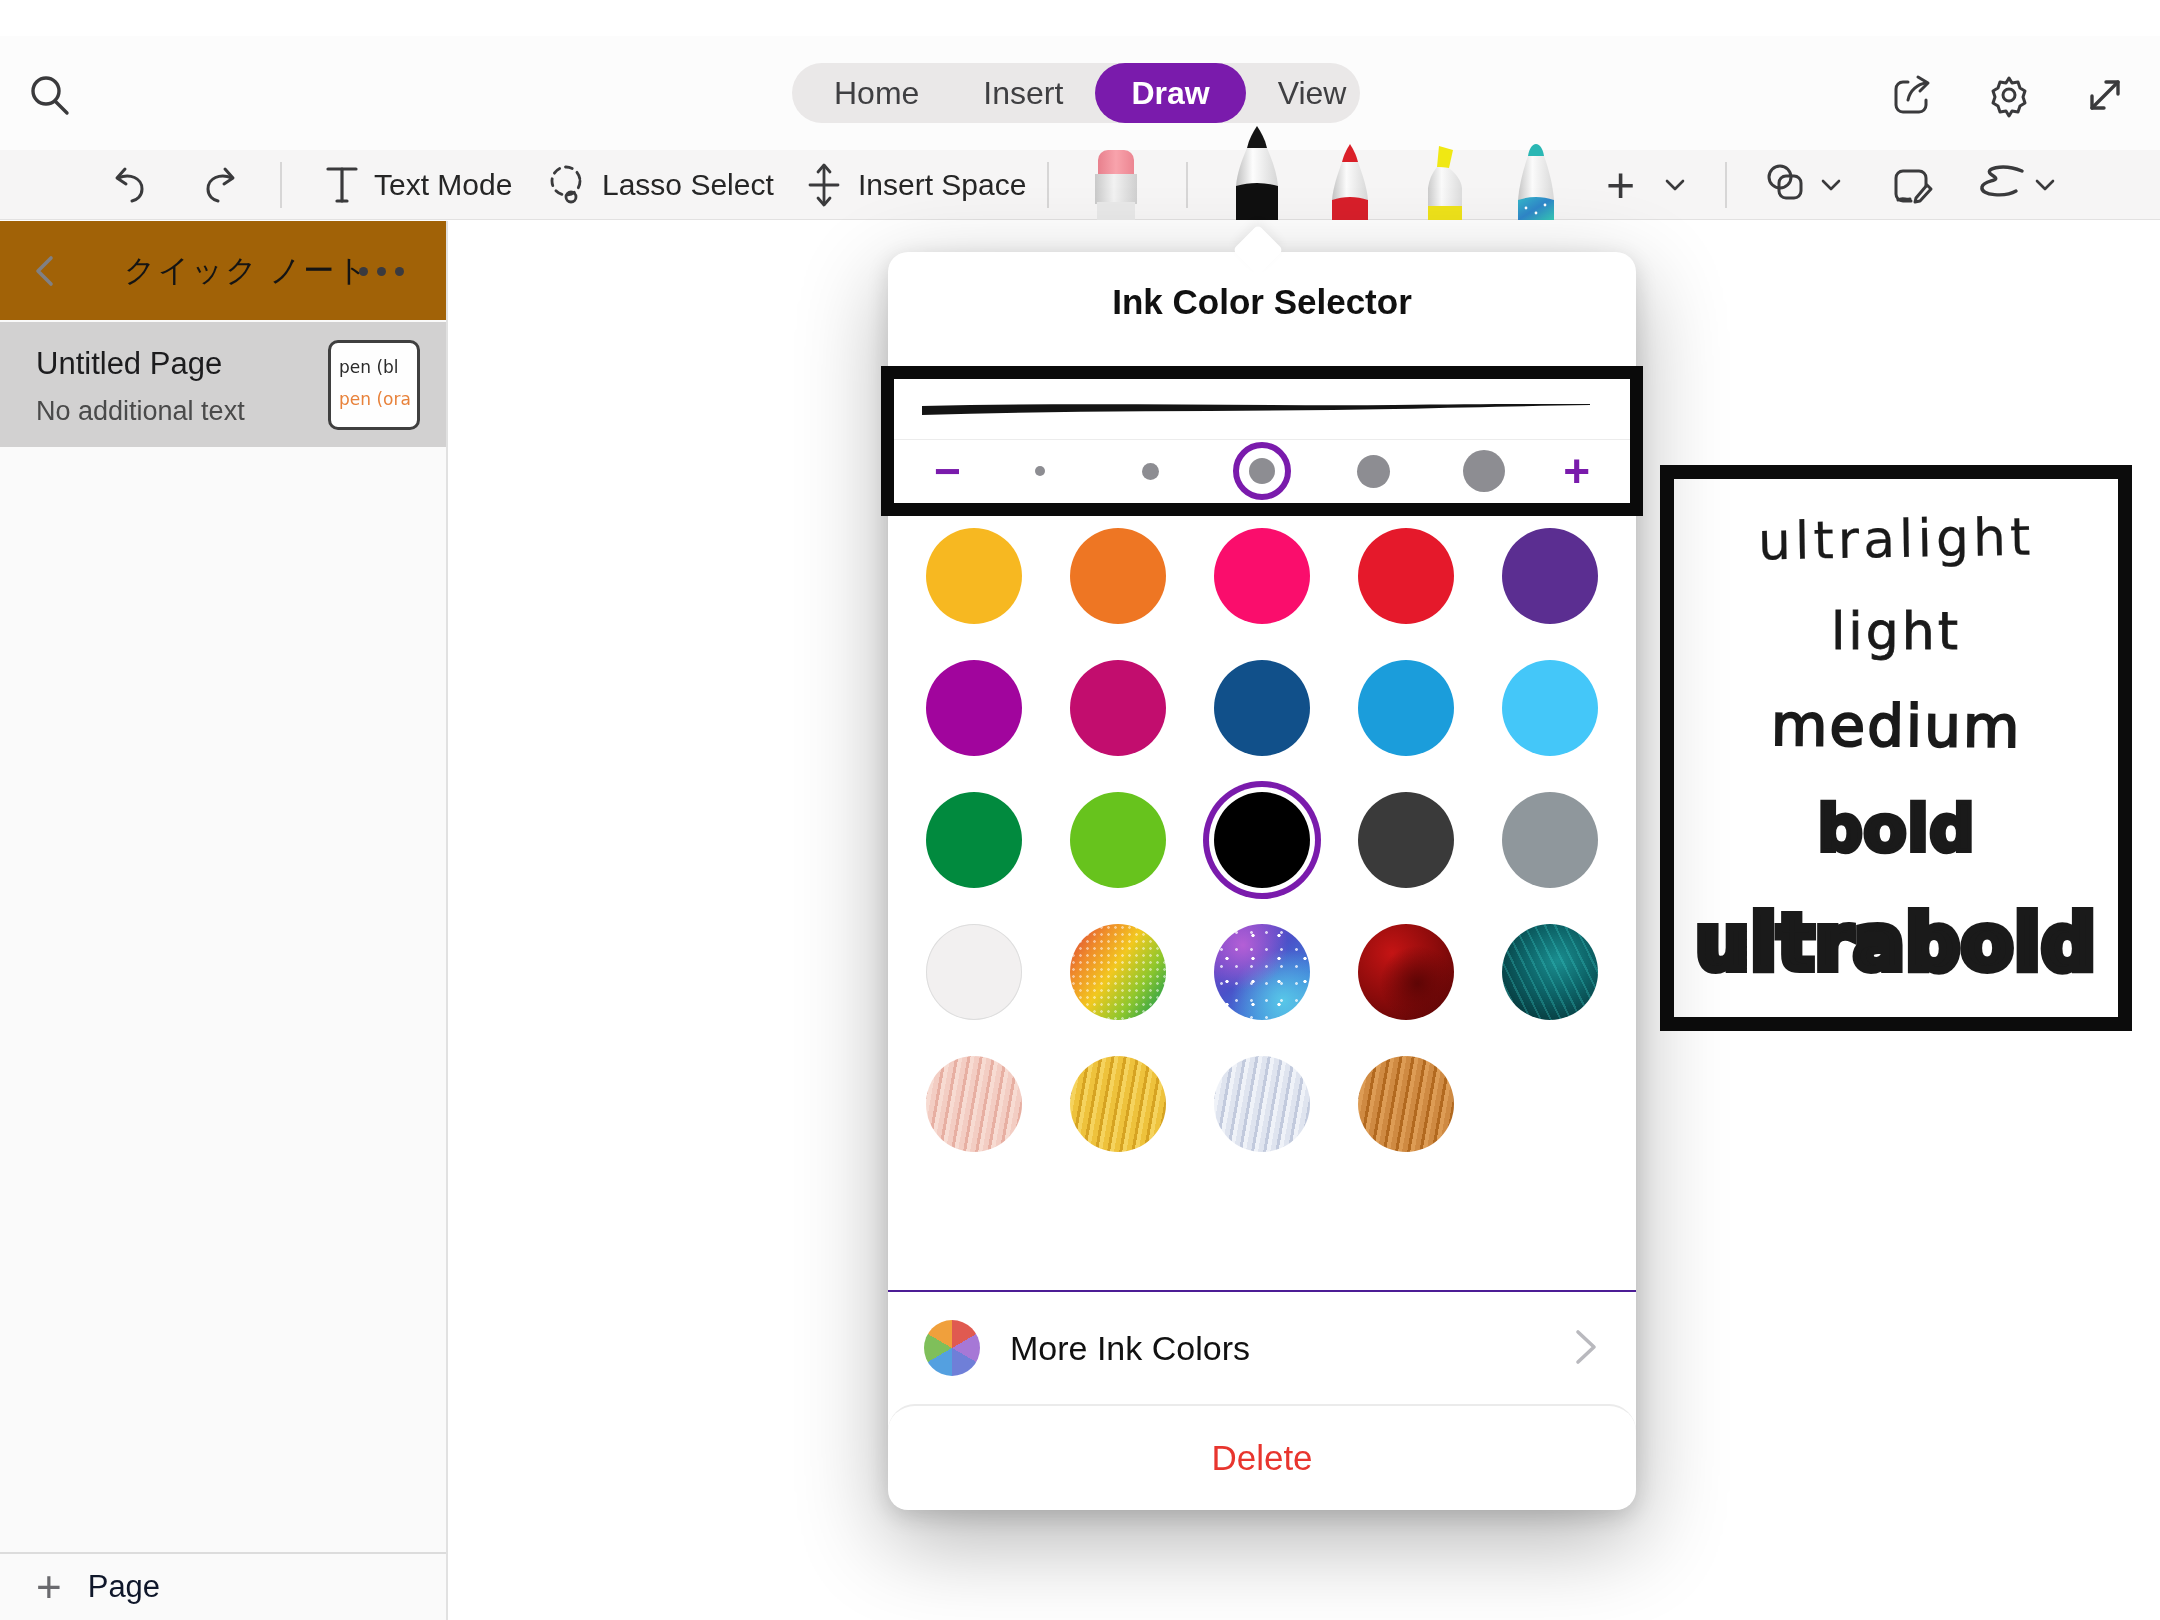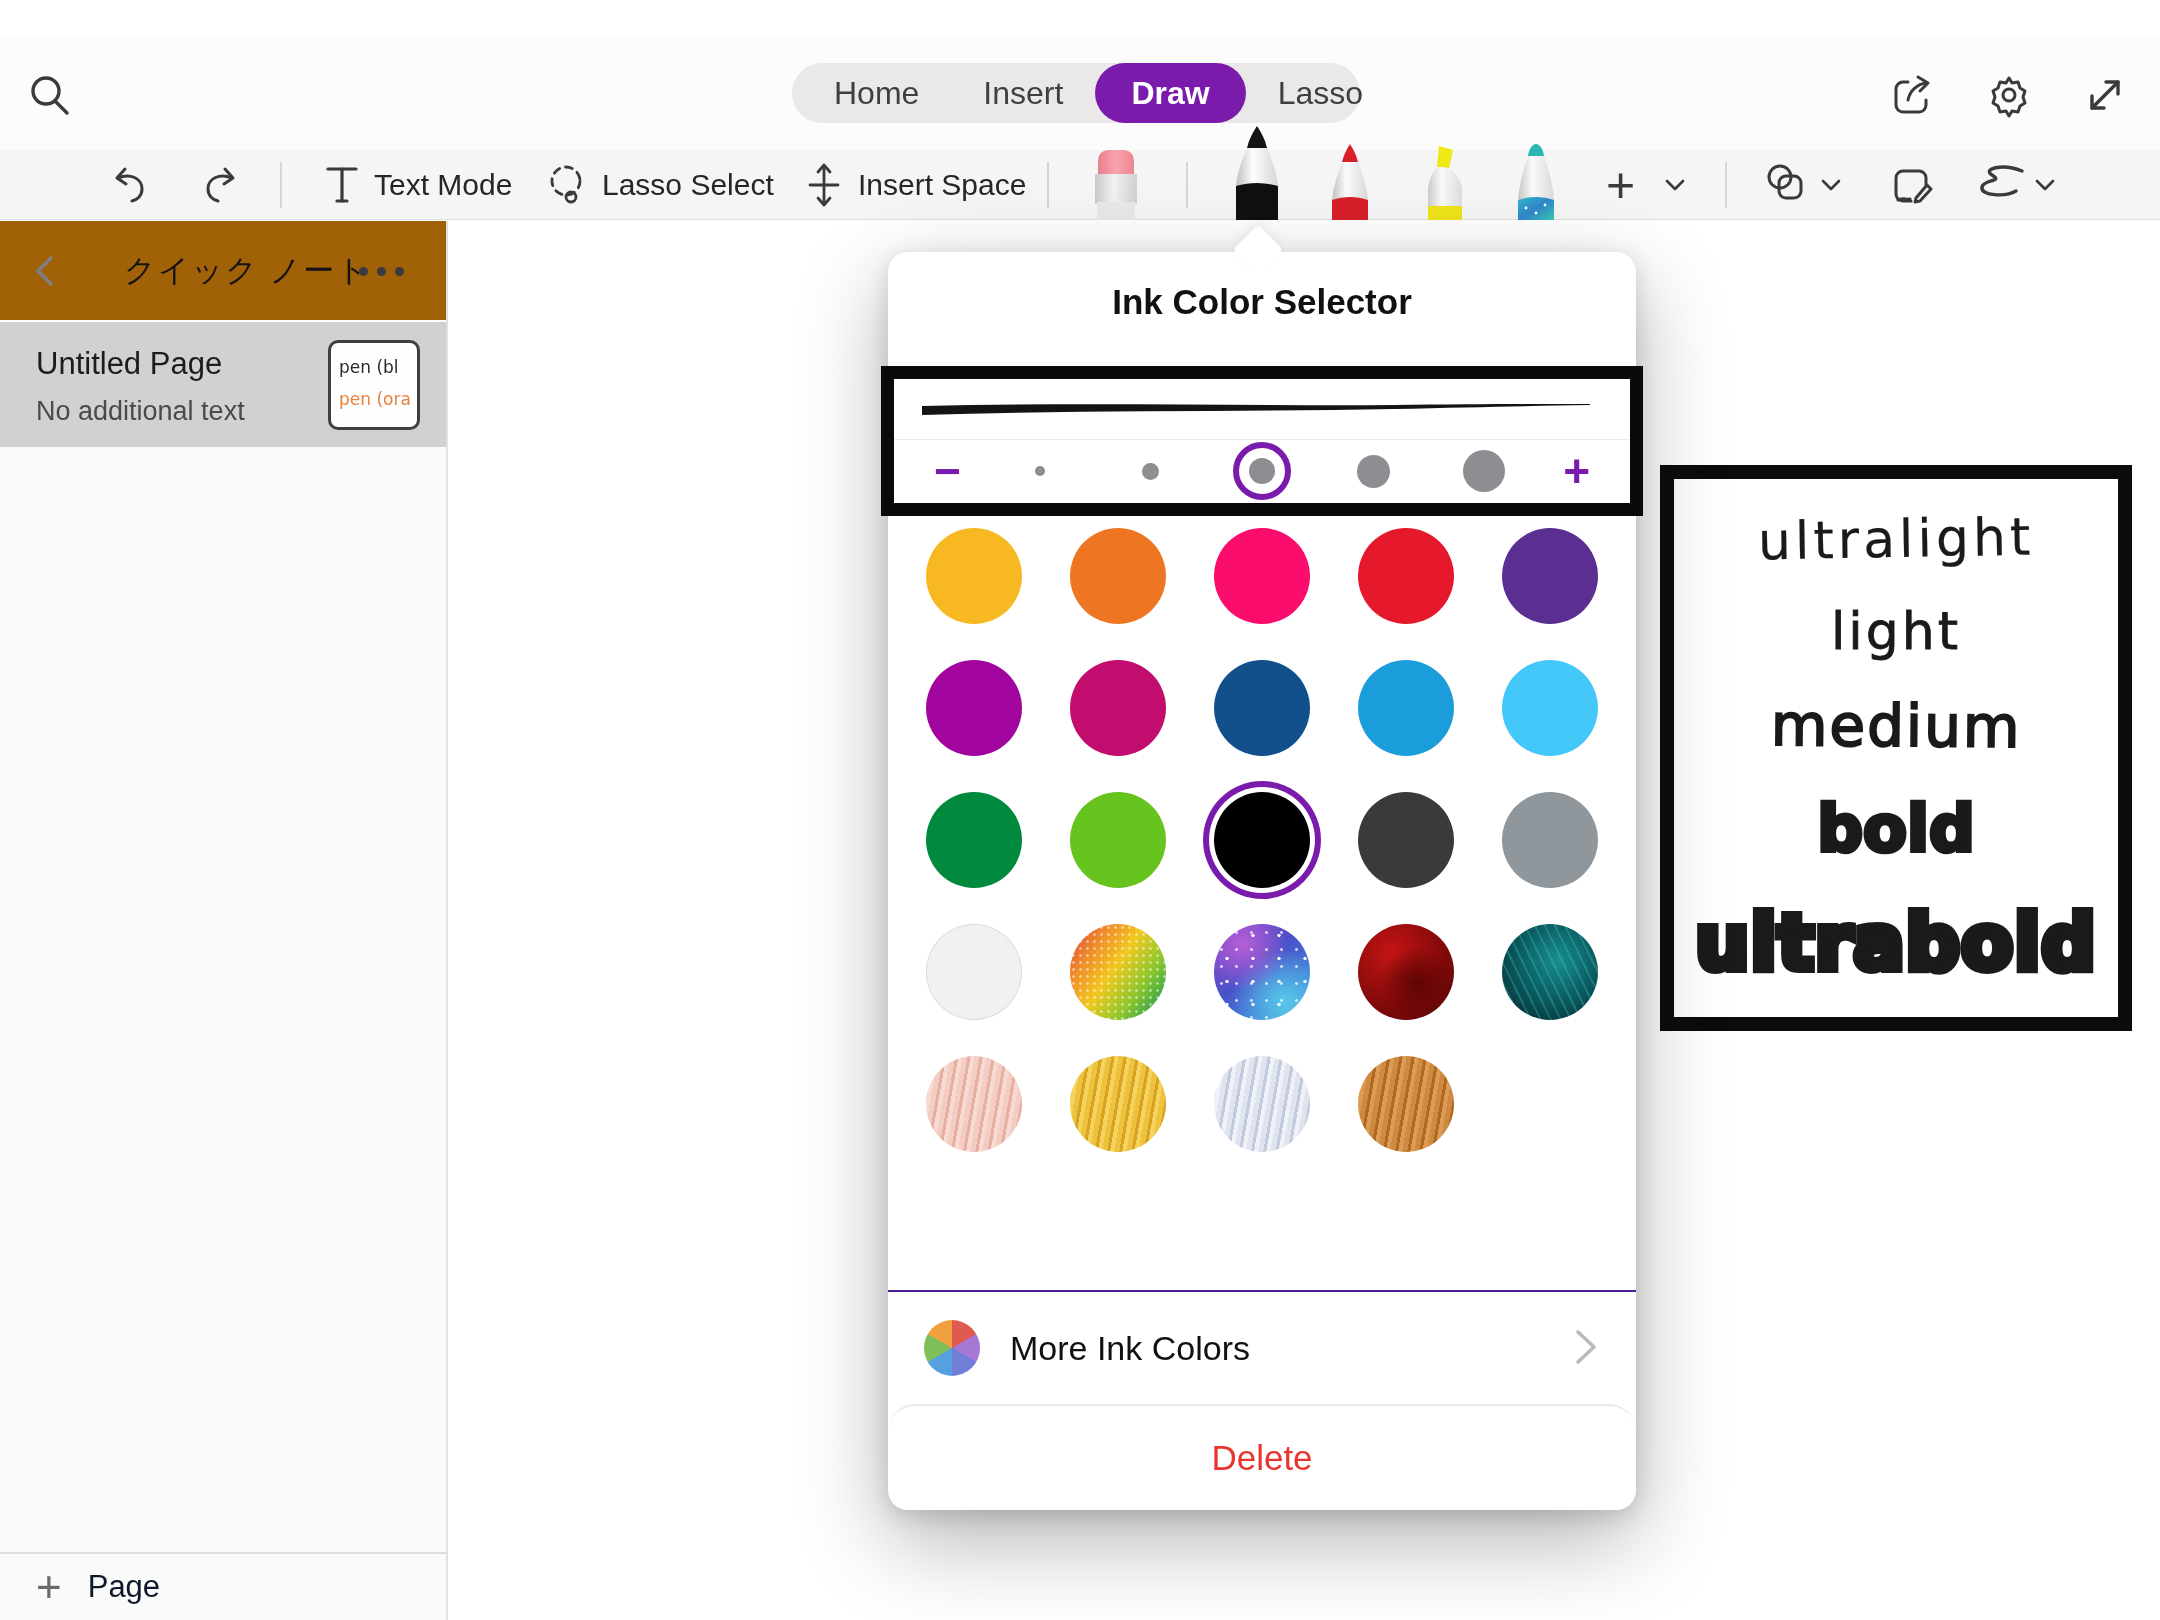--- a/index.html
+++ b/index.html
@@ -101,21 +101,21 @@
     <svg class="stroke-icon" width="48" height="48" viewBox="0 0 48 48" style="stroke-width:3.4">
       <circle cx="20" cy="19" r="13"></circle>
         <line x1="30" y1="30" x2="41" y2="41"></line>
     </svg>
   </div>
 
   <div class="tabbar">
     <div class="tab">Home</div>
     <div class="tab">Insert</div>
     <div class="tab active">Draw</div>
-    <div class="tab">Lasso</div>
+    <div class="tab">View</div>
   </div>
 
   <div class="top-actions">
     <div class="icon-btn">
       <svg class="stroke-icon" width="50" height="50" viewBox="0 0 50 50" style="stroke-width:3">
         <path d="M20 12 h-5 a7 7 0 0 0 -7 7 v16 a7 7 0 0 0 7 7 h16 a7 7 0 0 0 7 -7 v-5"></path>
         <path d="M20 30 C22 20 30 14 38 13"></path>
         <path d="M30 7 L40 13 L32 21"></path>
       </svg>
     </div>

